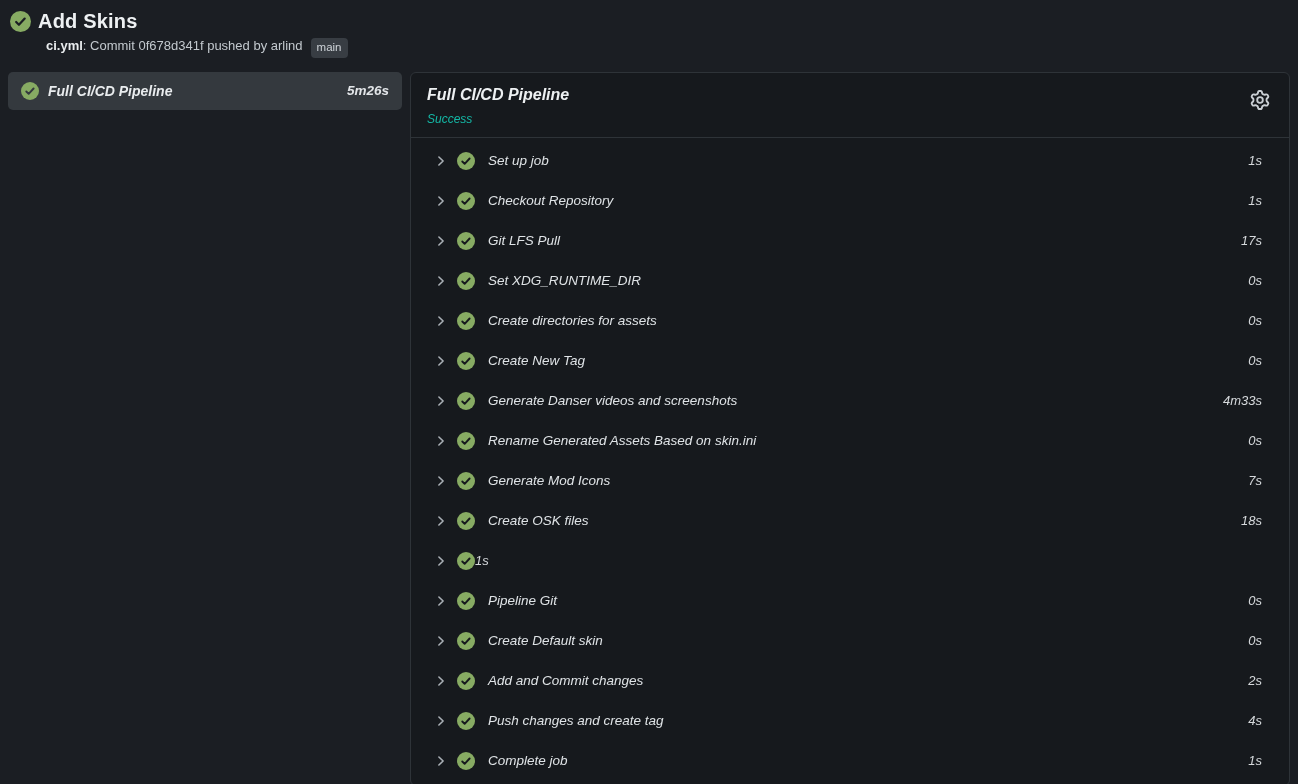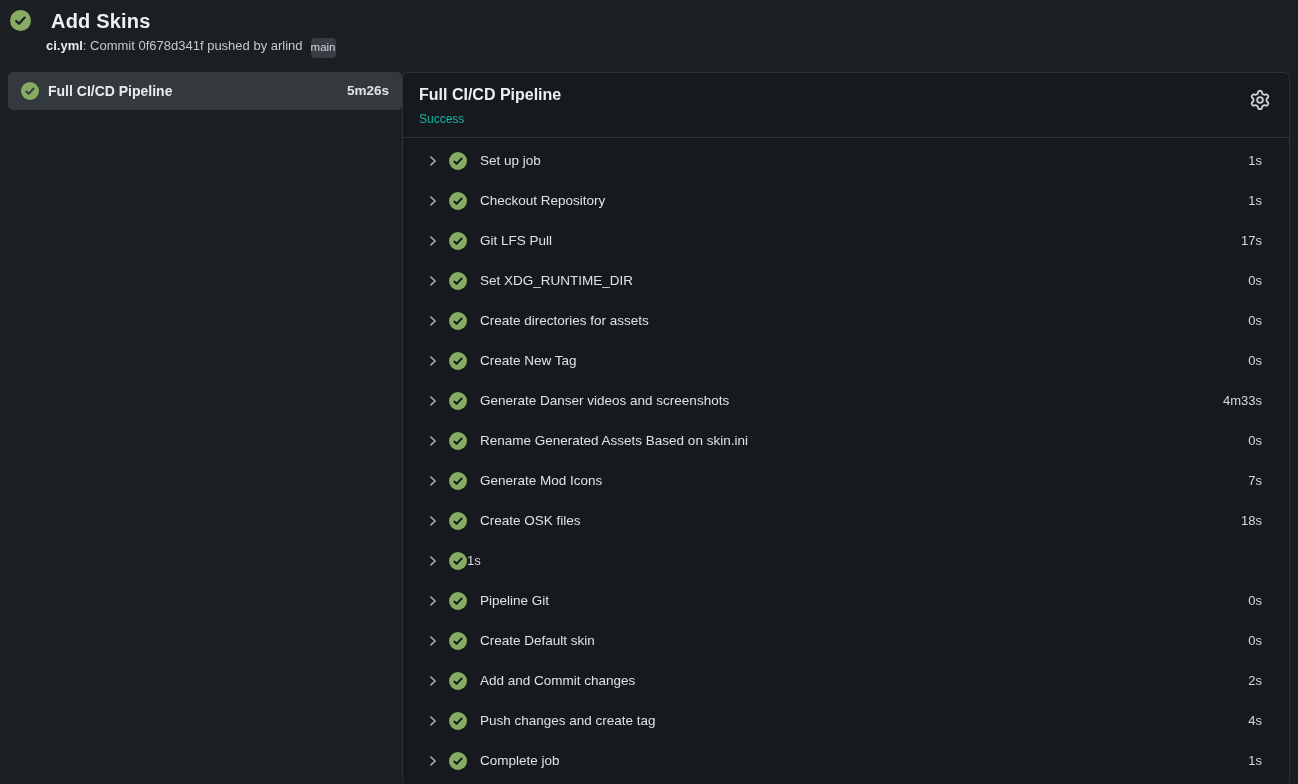--- a/index.html
+++ b/index.html
@@ -5,41 +5,41 @@
   * { margin: 0; padding: 0; box-sizing: border-box; }
   html, body { width: 1298px; height: 784px; overflow: hidden; }
   body {
     background: var(--body-bg, #1b1e23);
     font-family: "Liberation Sans", "DejaVu Sans", sans-serif;
     color: #e3e6e9;
     padding: 8px;
   }
   
   .run-header { padding: 2px 2px 0 2px; }
-  .run-title-row { display: flex; align-items: flex-start; gap: 20px; }
+  .run-title-row { display: flex; align-items: center; gap: 7px; }
   .run-title { font-size: 20px; font-weight: 600; color: #eef1f3; letter-spacing: .2px; }
   .commit-line {
     margin: 5px 0 0 36px;
     font-size: 13px;
     color: #c3c9ce;
     display: flex; 
   }
   .commit-line .wf-file { font-weight: 700; color: #e9ecee; }
   .commit-line .plain { white-space: pre; }
   .branch-badge {
     margin-left: 8px;
     background: var(--badge-bg, #383d43);
     color: #ced3d8;
     font-size: 11.5px;
     line-height: 1;
-    padding: 4px 0;
+    padding: 4px 6px;
     border-radius: 4px;
   }
   
-  .content { display: flex; margin-top: 14px; height: 714px; }
+  .content { display: flex; gap: 8px; margin-top: 14px; height: 714px; font-style: italic; }
   .jobs-sidebar { width: 394px; flex: none; }
   .job-item {
     height: 38px;
     background: var(--active-bg, #34393e);
     border-radius: 5px;
     display: flex; align-items: center;
     padding: 0 13px;
     cursor: pointer;
   }
   .job-item .job-name {

